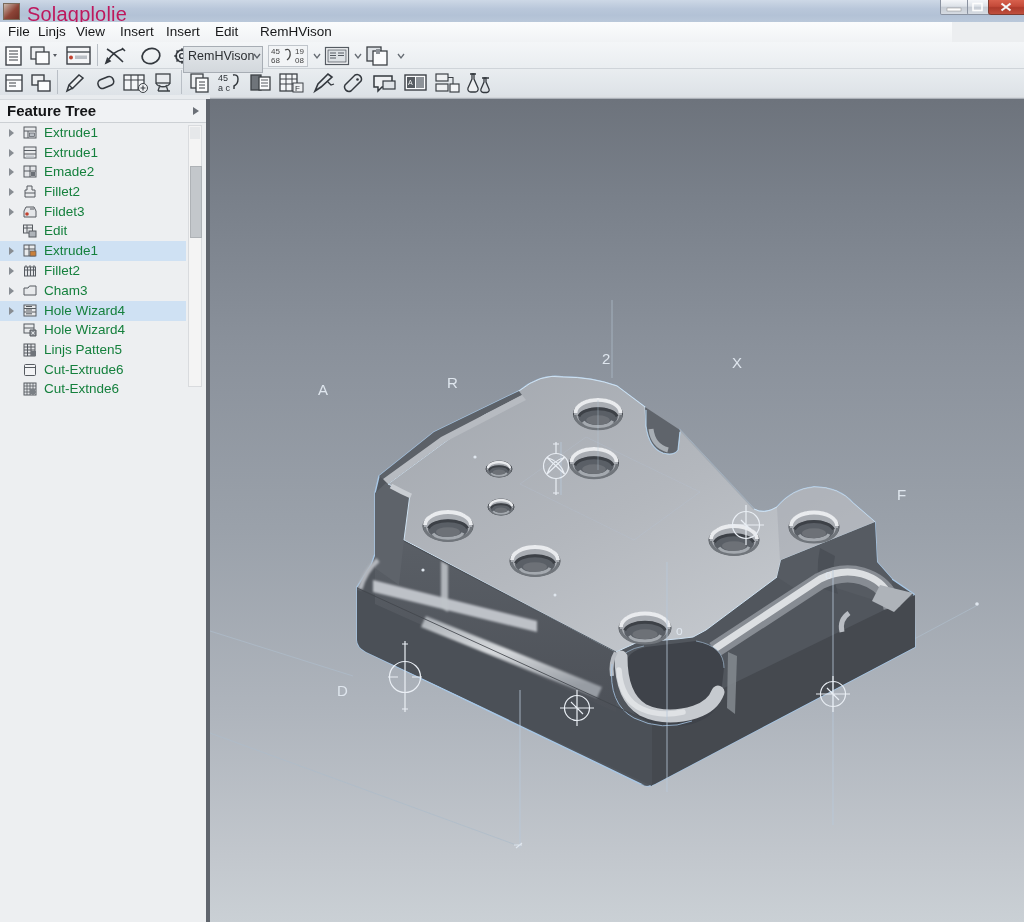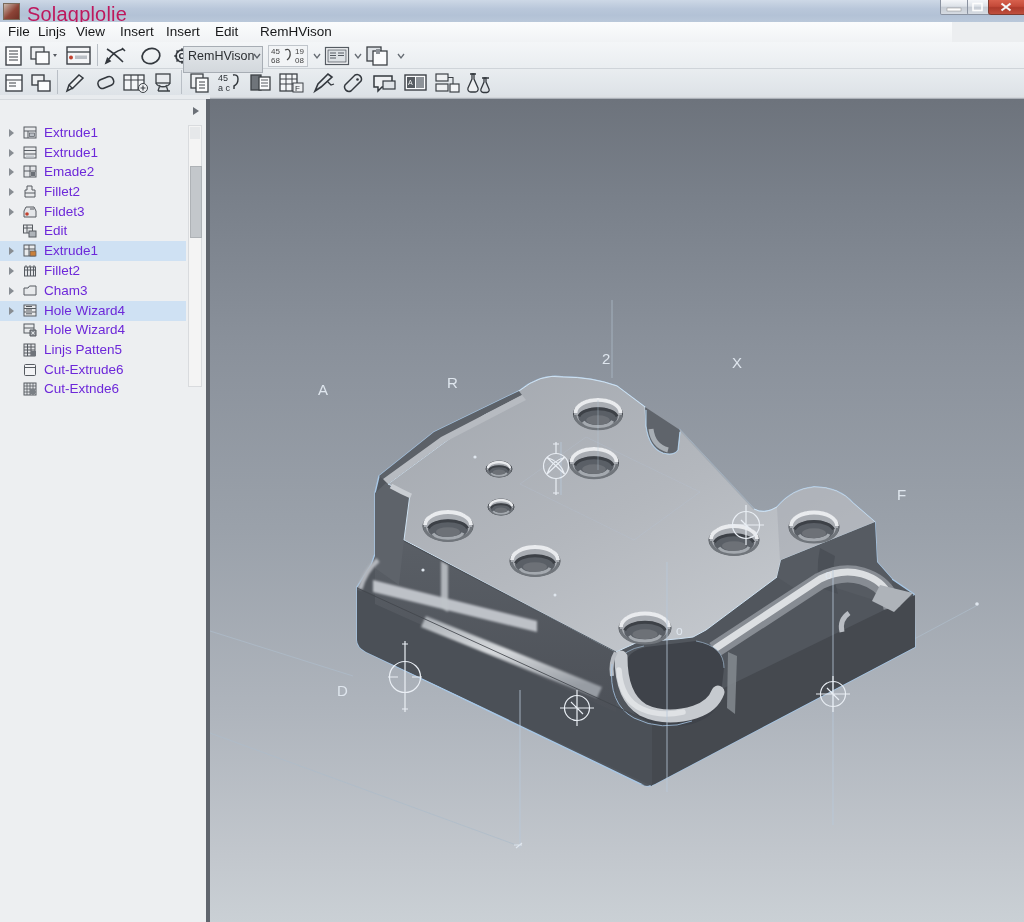--- a/index.html
+++ b/index.html
@@ -28,21 +28,21 @@
   .ic{position:absolute;}
   #tbline{left:0;top:68px;width:1024px;height:1px;background:#cfd4d9;}
   #tbbot{left:210px;top:95px;width:814px;height:4px;background:linear-gradient(180deg,#dde1e5 0%,#dde1e5 55%,#9aa0a8 100%);}
   #tbbot2{left:0px;top:95px;width:210px;height:4px;background:#e8ebee;}
   
   #panel{left:0;top:99px;width:207px;height:823px;background:#edeff1;border-top:1px solid #d6dade;}
   #phead{left:0;top:0px;width:207px;height:22px;background:#f0f2f4;border-bottom:1px solid #ccd0d4;}
   #phead b{position:absolute;left:7px;top:2px;font-size:15px;color:#141517;}
   #parrow{left:193px;top:7px;width:0;height:0;border-left:6px solid #6b7077;
      border-top:4px solid transparent;border-bottom:4px solid transparent;}
-  .trow{position:absolute;left:0;width:186px;height:20px;font-size:13.5px;color:#6d28d9;}
+  .trow{position:absolute;left:0;width:186px;height:20px;font-size:13.5px;color:#15803d;}
   .trow.sel{background:#cfe1f3;}
   .trow .tx{position:absolute;left:44px;top:2px;white-space:nowrap;}
   .trow .ar{position:absolute;left:9px;top:6px;width:0;height:0;border-left:5px solid #888d93;
      border-top:4px solid transparent;border-bottom:4px solid transparent;}
   .trow svg{position:absolute;left:22px;top:2px;}
   
   #sb{left:188px;top:25px;width:12px;height:260px;background:#f4f4f4;border:1px solid #d9dbde;}
   #sbthumb{left:1px;top:40px;width:10px;height:70px;background:#c3c7cb;border:1px solid #aeb2b6;}
   #sbup{left:1px;top:1px;width:10px;height:12px;background:#e6e8ea;}
   
@@ -211,20 +211,23 @@
     <svg class="ic" style="left:465px;top:1px" width="28" height="22" viewBox="0 0 28 22">
       <path d="M7 2 v5 L3 16 a3 3 0 0 0 3 4 h4 a3 3 0 0 0 3-4 L9 7 V2 Z" fill="#eef0f2" stroke="#33383e" stroke-width="1.3"></path>
       <path d="M19 6 v4 l-3 7 a2.5 2.5 0 0 0 2.5 3.5 h3 a2.5 2.5 0 0 0 2.5-3.5 l-3-7 V6 Z" fill="#dfe3e7" stroke="#33383e" stroke-width="1.3"></path>
       <path d="M5 2 h6 M17 6 h7" stroke="#33383e" stroke-width="1.3"></path>
     </svg>
     <div class="abs sep" style="left:57px;top:-1px;height:24px;width:1px;background:#b9bfc6"></div>
     <div class="abs sep" style="left:181px;top:-1px;height:24px;width:1px;background:#b9bfc6"></div>
   </div>
 
   <div class="abs" id="panel">
+    <div class="abs" id="phead">
+      <b>Feature Tree</b>
+    </div>
     <div class="abs" id="parrow"></div>
     <div class="abs" id="sb">
       <div class="abs" id="sbup"></div>
       <div class="abs" id="sbthumb"></div>
     </div>
     <div id="tree">
       <div class="trow" style="top:23px">
         <span class="ar"></span>
         <svg width="16" height="16" viewBox="0 0 16 16">
           <rect x="2" y="2" width="12" height="11" fill="#e8eaec" stroke="#565b61"></rect>

